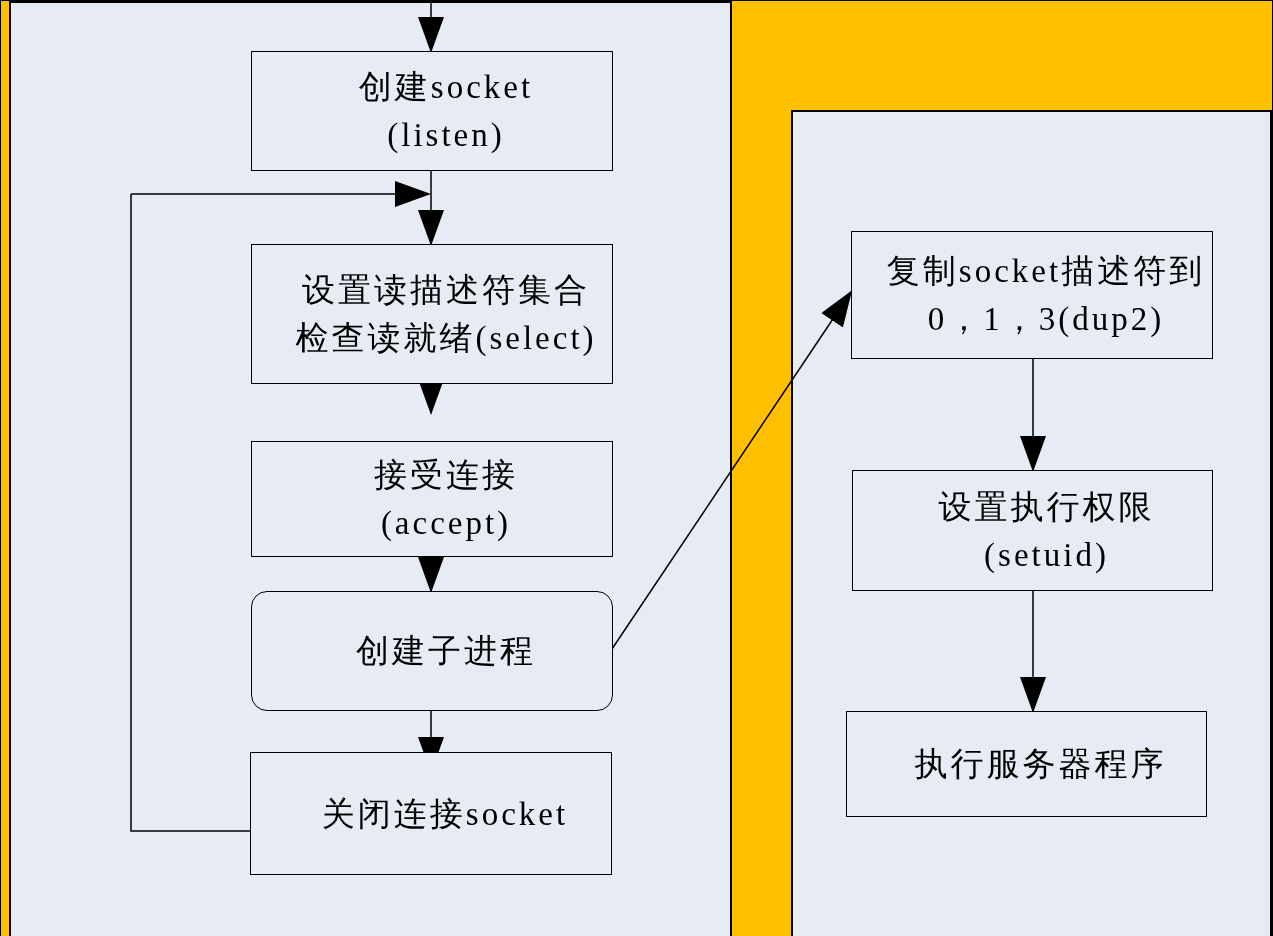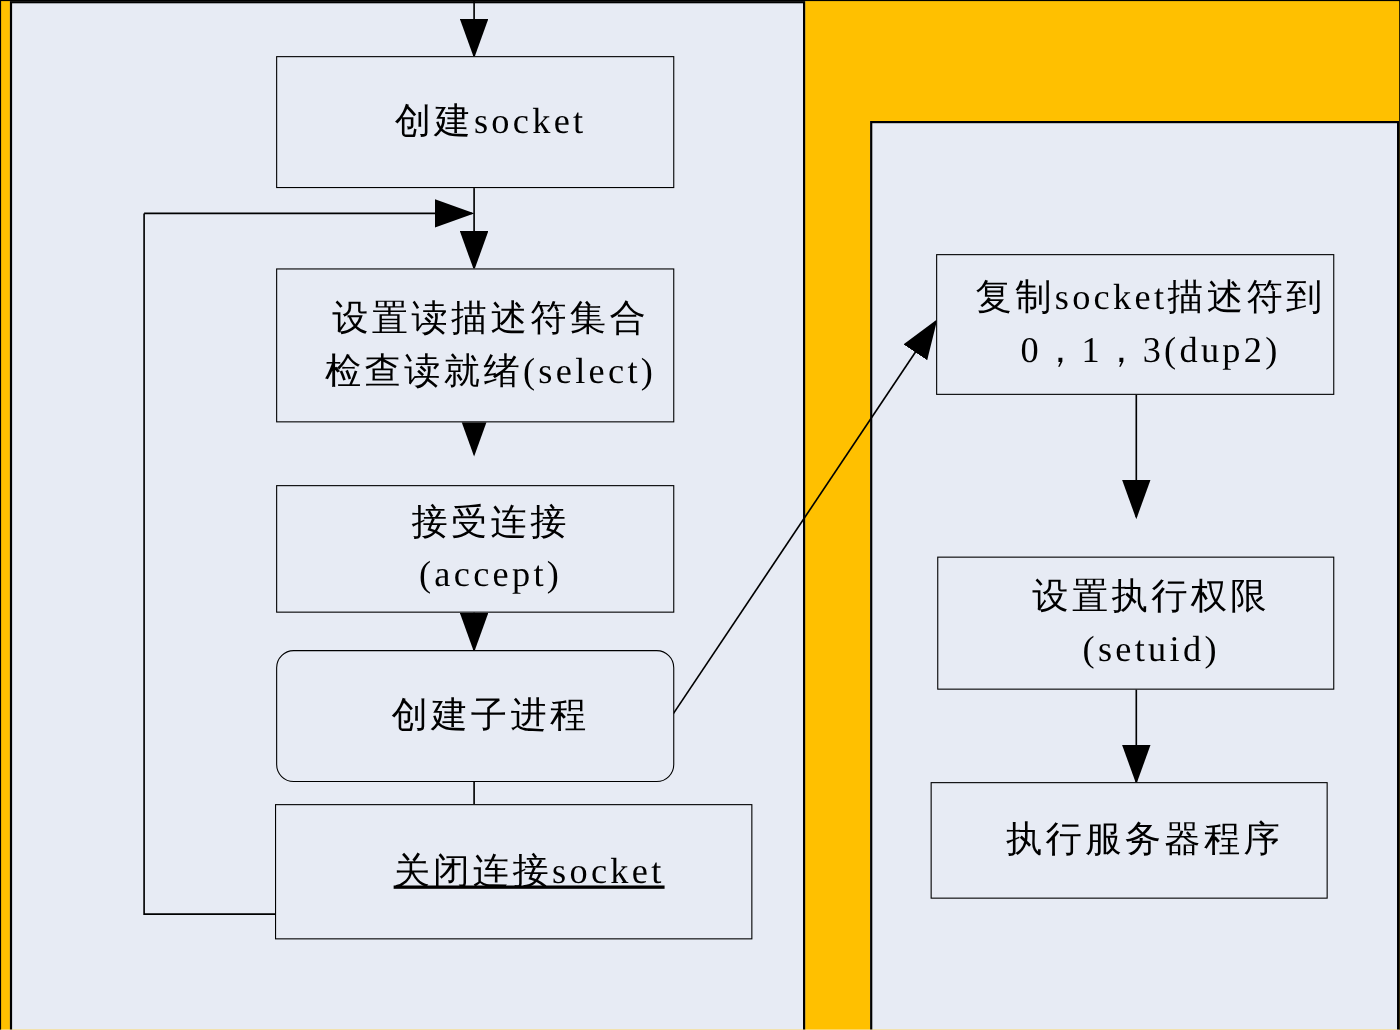--- a/index.html
+++ b/index.html
@@ -63,24 +63,24 @@
     color: #000;
     padding-left: 28px;
   }
   .fbox span { display: block; white-space: nowrap; }
   .fbox span:empty { display: none; }
   
   .b-listen { left: 250px; top: 50px;  width: 362px; height: 120px; }
   .b-select { left: 250px; top: 243px; width: 362px; height: 140px; }
   .b-accept { left: 250px; top: 412px; width: 362px; height: 116px; margin-top: 28px; }
   .b-fork   { left: 250px; top: 590px; width: 362px; height: 120px; border-radius: 16px; }
-  .b-close  { left: 249px; top: 730px; width: 434px; height: 123px; text-decoration: underline; }
+  .b-close  { left: 249px; top: 751px; width: 362px; height: 123px; }
   
   .b-dup2   { left: 850px; top: 230px; width: 362px; height: 128px; }
-  .b-setuid { left: 851px; top: 469px; width: 361px; height: 121px; margin-top: 36px; }
+  .b-setuid { left: 851px; top: 469px; width: 361px; height: 121px; }
   .b-exec   { left: 845px; top: 710px; width: 361px; height: 106px; }
 </style>
 </head>
 <body>
 
 <div class="canvas">
 
   <div class="panel left"></div>
   <div class="panel right"></div>
 
@@ -99,20 +99,21 @@
       <path d="M430,528 V590" marker-end="url(#ah)"></path>
       <path d="M430,710 V770" marker-end="url(#ah)"></path>
       <path d="M611,648 L850,291" marker-end="url(#ah)"></path>
       <path d="M1032,350 V469" marker-end="url(#ah)"></path>
       <path d="M1032,590 V710" marker-end="url(#ah)"></path>
     </g>
   </svg>
 
   <div class="fbox b-listen">
     <span>创建socket</span>
+    <span>(listen)</span>
   </div>
   <div class="fbox b-select">
     <span>设置读描述符集合</span>
     <span>检查读就绪(select)</span>
   </div>
   <div class="fbox b-accept">
     <span>接受连接</span>
     <span>(accept)</span>
   </div>
   <div class="fbox b-fork">

